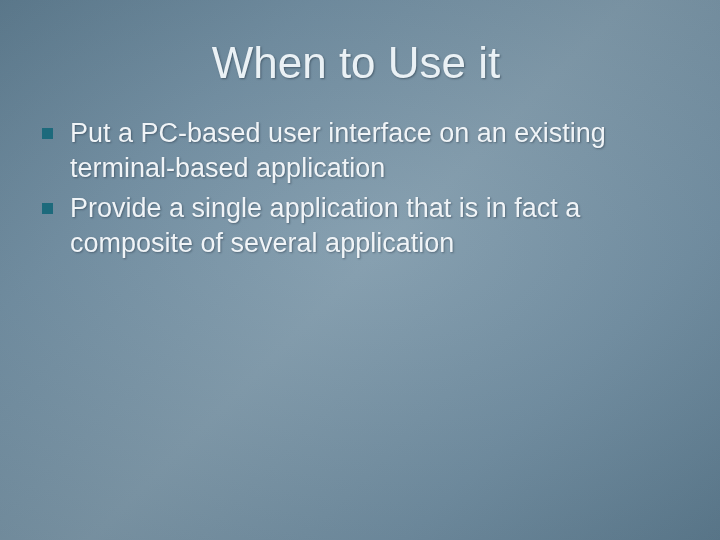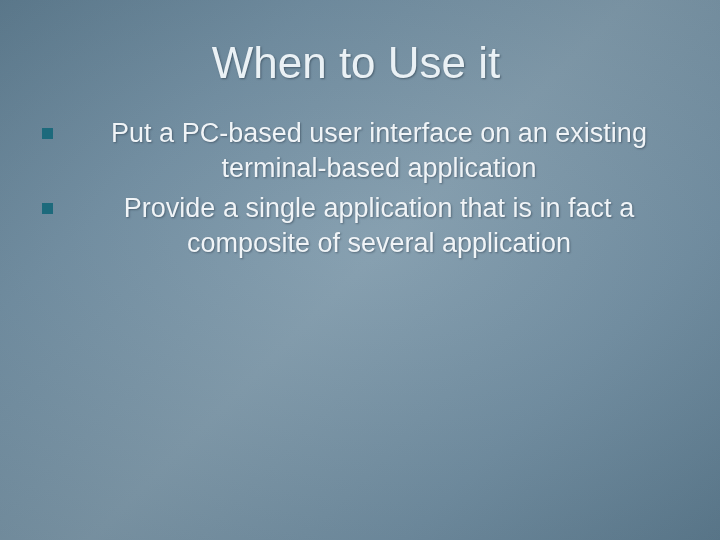--- a/index.html
+++ b/index.html
@@ -27,21 +27,20 @@
       text-align: center;
       font-size: 44px;
       font-weight: 400;
       color: #eaf1f5;
       margin-bottom: 28px;
       text-shadow: 1px 1px 2px rgba(30,45,60,0.5);
     }
     .bullets {
       list-style: none;
       padding-left: 8px;
-      text-align: center;
     }
     .bullets li {
       position: relative;
       padding-left: 38px;
       font-size: 27px;
       line-height: 1.28;
       color: #f0f4f7;
       margin-bottom: 6px;
       text-shadow: 1px 1px 2px rgba(30,45,60,0.45);
     }

